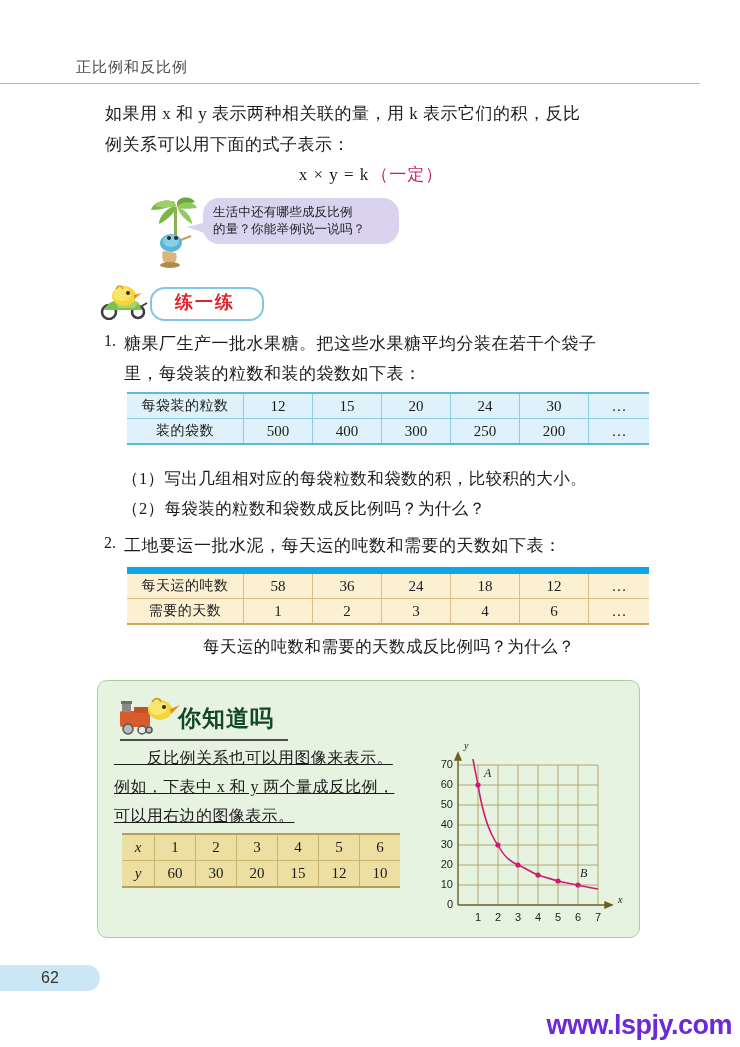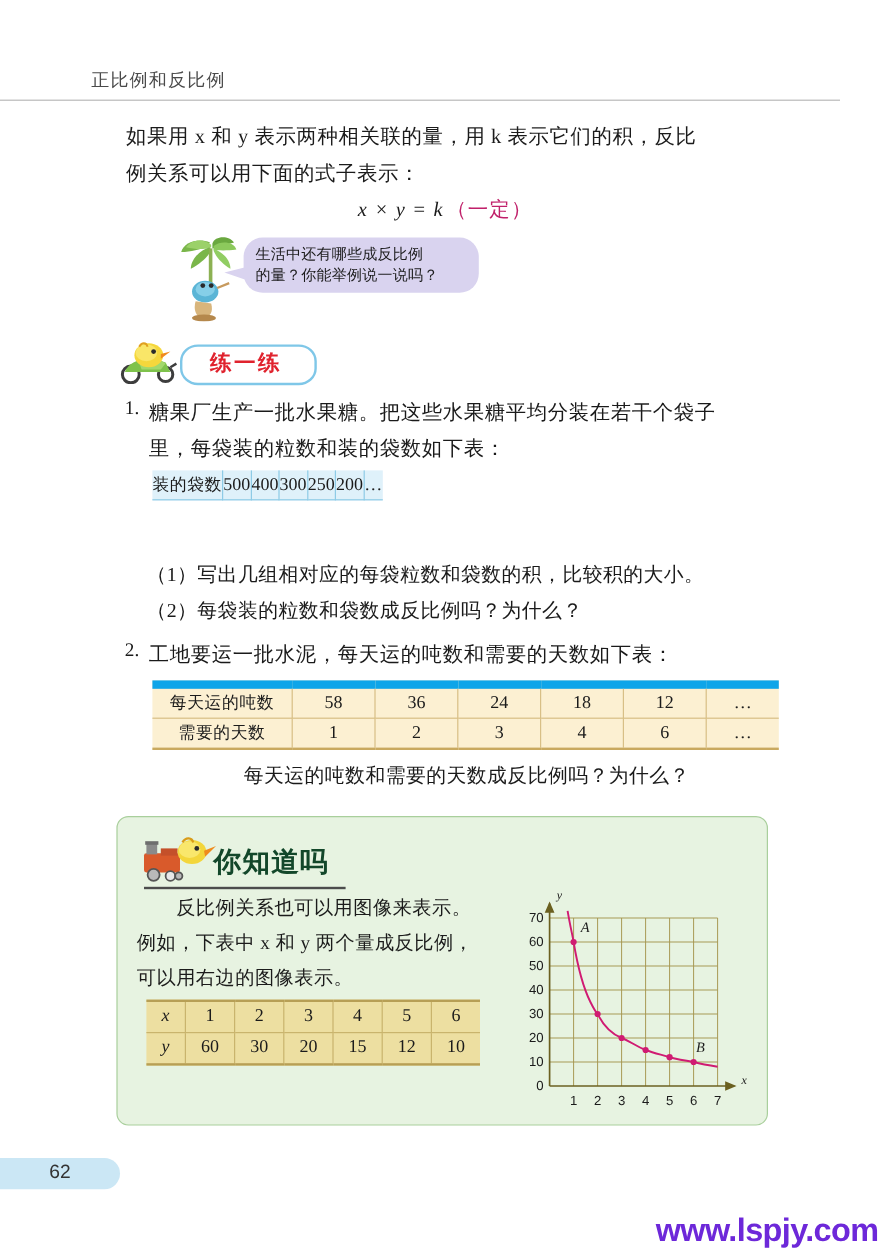--- a/index.html
+++ b/index.html
@@ -50,21 +50,20 @@
   
   .para {
     position: absolute;
     font-size: 17px;
     line-height: 31px;
     color: #1b1b1b;
     letter-spacing: 0.5px;
   }
   .mathvar {
     font-family: "Liberation Serif", serif;
-    font-style: italic;
     padding: 0 2px;
   }
   .formula {
     position: absolute;
     left: 0;
     top: 163px;
     width: 740px;
     text-align: center;
     font-size: 17px;
     letter-spacing: 1px;
@@ -266,20 +265,21 @@
   }
   .know-para {
     position: absolute;
     left: 16px;
     top: 62px;
     width: 290px;
     font-size: 16px;
     line-height: 29px;
     letter-spacing: 0.4px;
     color: #1b1b1b;
+    text-decoration: underline;
   }
   table.tbl-xy {
     position: absolute;
     left: 24px;
     top: 152px;
     border-collapse: collapse;
     background: #eddfa1;
     font-size: 15px;
   }
   table.tbl-xy td {
@@ -404,20 +404,29 @@
   </div>
 
   <div class="qnum" style="left:104px; top:332px;">1.</div>
   <div class="qtext" style="left:124px; top:329px; width:530px;">
     <div>糖果厂生产一批水果糖。把这些水果糖平均分装在若干个袋子</div>
     <div>里，每袋装的粒数和装的袋数如下表：</div>
   </div>
 
   <table class="dt tbl-blue">
     <tbody>
+        <tr>
+      <td class="hd rowtop" style="width:116px;">每袋装的粒数</td>
+      <td class="rowtop" style="width:68px;">12</td>
+      <td class="rowtop" style="width:68px;">15</td>
+      <td class="rowtop" style="width:68px;">20</td>
+      <td class="rowtop" style="width:68px;">24</td>
+      <td class="rowtop" style="width:68px;">30</td>
+      <td class="rowtop" style="width:60px;">…</td>
+    </tr>
     <tr>
       <td class="hd rowbot">装的袋数</td>
       <td class="rowbot">500</td>
       <td class="rowbot">400</td>
       <td class="rowbot">300</td>
       <td class="rowbot">250</td>
       <td class="rowbot">200</td>
       <td class="rowbot">…</td>
     </tr>
   </tbody>

